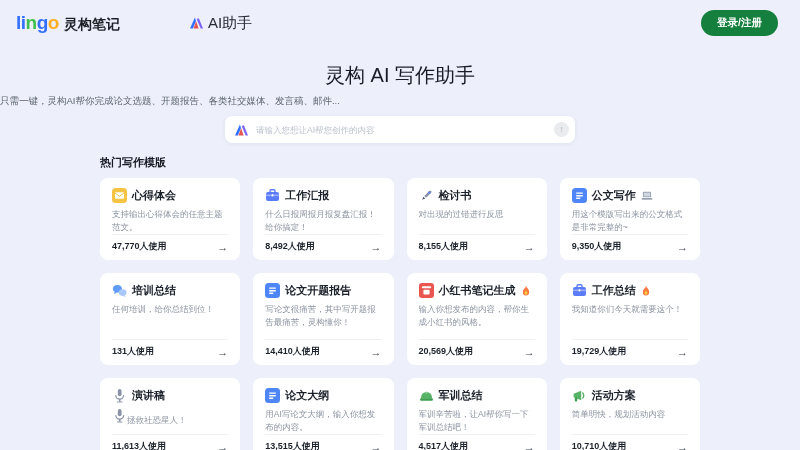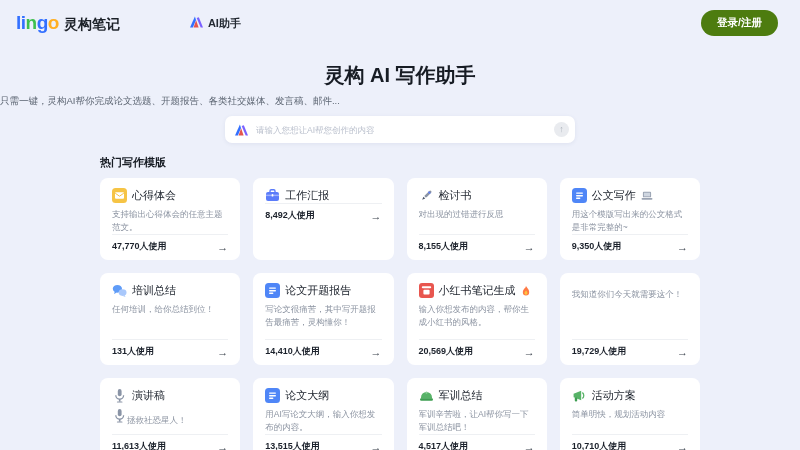--- a/index.html
+++ b/index.html
@@ -8,47 +8,47 @@
     width:800px; height:450px; overflow:hidden;
     background:#edf0fa;
     font-family:"Liberation Sans","DejaVu Sans",sans-serif;
     color:#1b212b;
   }
   
   .topbar { display:flex; align-items:center; height:46px; padding:0 22px 0 16px;gap:40px; }
   .logo { display:flex; align-items:baseline; cursor:pointer; }
   .logo-word { font-size:19px; font-weight:800; letter-spacing:-0.5px; line-height:1; }
   .logo-name { font-size:14px; font-weight:700; color:#1c2128; margin-left:5px; }
-  .nav-ai { display:flex; align-items:flex-start; gap:5px; margin-left:30px;
-            font-size:11px; font-weight:700; color:#242a33; cursor:pointer; }
-  .login-btn { margin-left:auto; background:#4d7c0f; color:#fff; border:none;
+  .nav-ai { display:flex; align-items:center; gap:5px; margin-left:30px;
+            font-size:15px; font-weight:400; color:#242a33; cursor:pointer; }
+  .login-btn { margin-left:auto; background:#15803d; color:#fff; border:none;
                border-radius:13px; font-size:10.5px; font-weight:600;
                padding:6px 16px; cursor:pointer; font-family:inherit; }
   
-  .hero-title { text-align:center; font-size:20px; font-weight:700; color:#171c24;
+  .hero-title { text-align:center; font-size:20px; font-weight:400; color:#171c24;
                 margin:16px 0 6px; }
   .hero-sub { text-align:left; font-size:9.5px; color:#5c6572; margin:0 0 8px; }
   .search { width:350px; height:27px; background:#fff; border-radius:7px; margin:0 auto;
             display:flex; align-items:center; padding:0 6px 0 10px;
             box-shadow:0 1px 4px rgba(50,70,120,.08); }
   .search input { flex:1; border:none; outline:none; font-size:8.5px; color:#333;
                   background:transparent; margin-left:6px; font-family:inherit; min-width:0; }
   .search input::placeholder { color:#b9bfcc; }
   .send { width:15px; height:15px; min-width:15px; border-radius:50%; background:#e9ebef;
           color:#adb3bc; font-size:9px; line-height:1; display:flex; align-items:center;
           justify-content:center; border:none; cursor:pointer; padding:0; }
   
   .content { width:600px; margin:0 auto; }
   .section-title { font-size:11px; font-weight:700; color:#171c24; margin:12px 0 8px; }
   .grid { display:grid; grid-template-columns:repeat(4,1fr);
           grid-template-rows:82px 92px 82px; gap:13px; }
   .card { background:#fff; border-radius:8px; padding:10px 12px 7px;
           display:flex; flex-direction:column; cursor:pointer; }
   .card-head { display:flex; align-items:center; gap:5px; }
-  .card-title { font-size:11px; font-weight:400; color:#1b212b; white-space:nowrap; }
+  .card-title { font-size:11px; font-weight:700; color:#1b212b; white-space:nowrap; }
   .card-desc { font-size:8.5px; color:#8b93a1; line-height:1.5; margin-top:5px;
                flex:1; overflow:hidden; }
   .card-foot { border-top:1px solid #eef0f3; padding-top:5px; display:flex;
                align-items:center; justify-content:space-between; }
   .card-count { font-size:9px; font-weight:700; color:#1b212b; }
   .card-arrow { font-size:11px; color:#39404b; }
   .icon-box { display:inline-flex; align-items:center; justify-content:center; line-height:0; }
 </style>
 </head>
 <body>
@@ -114,20 +114,21 @@
             <span class="icon-box">
               <svg width="15" height="15" viewBox="0 0 15 15">
                 <rect x="5" y="1.8" width="5" height="3.4" rx="1.2" fill="none" stroke="#5b7cfa" stroke-width="1.4"></rect>
                 <rect x="1" y="4" width="13" height="9" rx="2" fill="#5b7cfa"></rect>
                 <rect x="1" y="6.6" width="13" height="1.5" fill="#9db0fc"></rect>
                 <rect x="6.6" y="6" width="1.8" height="2.6" rx=".9" fill="#fff"></rect>
               </svg>
             </span>
             <span class="card-title">工作汇报</span>
           </div>
+          <div class="card-desc">什么日报周报月报复盘汇报！给你搞定！</div>
           <div class="card-foot">
             <span class="card-count">8,492人使用</span>
             <span class="card-arrow">→</span>
           </div>
         </div>
         <div class="card">
           <div class="card-head">
             <span class="icon-box">
               <svg width="15" height="15" viewBox="0 0 15 15">
                 <g transform="rotate(45 7.5 7.5)">
@@ -223,20 +224,37 @@
               </svg>
             </span>
           </div>
           <div class="card-desc">输入你想发布的内容，帮你生成小红书的风格。</div>
           <div class="card-foot">
             <span class="card-count">20,569人使用</span>
             <span class="card-arrow">→</span>
           </div>
         </div>
         <div class="card">
+          <div class="card-head">
+            <span class="icon-box">
+              <svg width="15" height="15" viewBox="0 0 15 15">
+                <rect x="5" y="1.8" width="5" height="3.4" rx="1.2" fill="none" stroke="#5b7cfa" stroke-width="1.4"></rect>
+                <rect x="1" y="4" width="13" height="9" rx="2" fill="#5b7cfa"></rect>
+                <rect x="1" y="6.6" width="13" height="1.5" fill="#9db0fc"></rect>
+                <rect x="6.6" y="6" width="1.8" height="2.6" rx=".9" fill="#fff"></rect>
+              </svg>
+            </span>
+            <span class="card-title">工作总结</span>
+            <span class="icon-box">
+              <svg width="10" height="12" viewBox="0 0 11 13">
+                <path d="M5.5 0.8C6 2.8 9 4.4 9 7.9a3.5 3.5 0 0 1-7 0c0-2 1.2-3 1.6-4.4.6 1 1.6-1 1.9-2.7z" fill="#ff7a45"></path>
+                <path d="M5.5 6c.8 1 1.6 1.6 1.6 3a1.6 1.6 0 0 1-3.2 0c0-1.4.9-2 1.6-3z" fill="#ffc53d"></path>
+              </svg>
+            </span>
+          </div>
           <div class="card-desc">我知道你们今天就需要这个！</div>
           <div class="card-foot">
             <span class="card-count">19,729人使用</span>
             <span class="card-arrow">→</span>
           </div>
         </div>
         <div class="card">
           <div class="card-head">
             <span class="icon-box">
               <svg width="15" height="15" viewBox="0 0 15 15">

